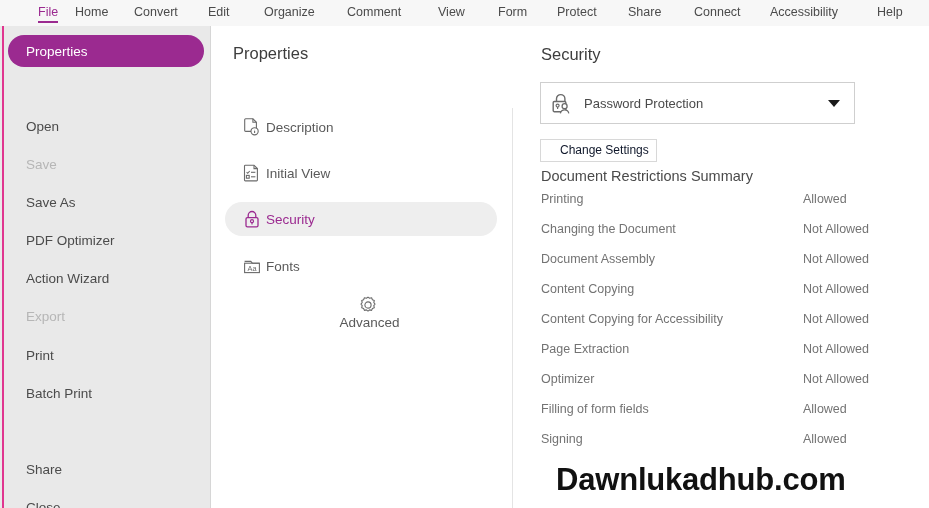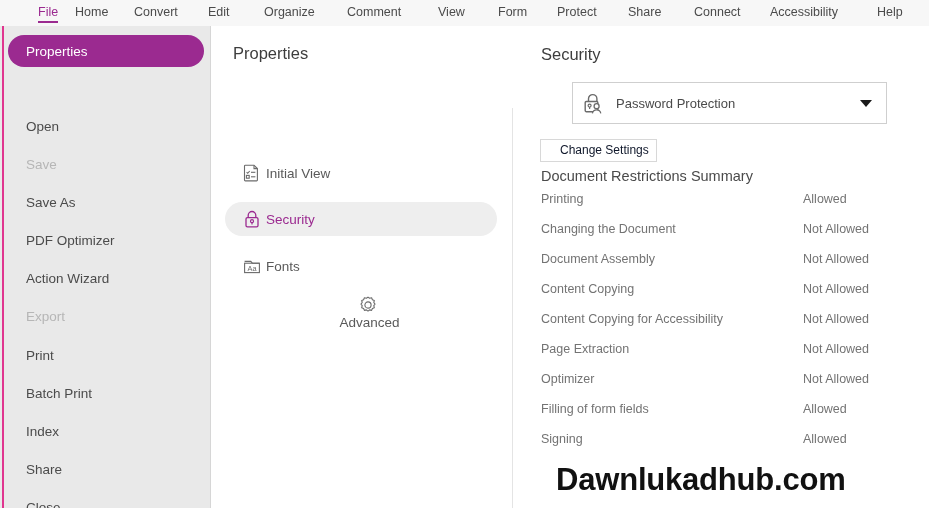--- a/index.html
+++ b/index.html
@@ -95,21 +95,20 @@
   }
   .prop-ico svg { display: block; }
 
   
   #sec-dropdown {
     position: absolute; left: 540px; top: 82px; width: 315px; height: 42px;
     border: 1px solid #cfcfcf;
     background: #ffffff;
     display: flex; align-items: center;
     cursor: default;
-    margin-left: 32px;
   }
   #sec-dropdown .dd-ico {
     width: 28px; height: 28px; margin-left: 7px; margin-right: 8px;
     display: inline-flex; align-items: center; justify-content: center;
     flex: 0 0 28px;
   }
   #sec-dropdown .dd-label {
     font-size: 13px; color: #4a4a4a; flex: 1 1 auto;
   }
   #sec-dropdown .dd-arrow {
@@ -200,23 +199,20 @@
       </div>
       <div class="side-item disabled" style="top: 272px;">
         <span>Export</span>
       </div>
       <div class="side-item" style="top: 311px;">
         <span>Print</span>
       </div>
       <div class="side-item" style="top: 349px;">
         <span>Batch Print</span>
       </div>
-      <div class="side-item" style="top: 387px;">
-        <span>Index</span>
-      </div>
       <div class="side-item" style="top: 425px;">
         <span>Share</span>
       </div>
       <div class="side-item" style="top: 463px;">
         <span>Close</span>
       </div>
     </div>
 
   <div id="mid-panel"></div>
   <div class="panel-heading" style="left:233px; top:44px;">Properties</div>
@@ -277,20 +273,32 @@
         <span class="rvalue">Allowed</span>
       </div>
       <div class="rrow">
         <span class="rlabel">Signing</span>
         <span class="rvalue">Allowed</span>
       </div>
     </div>
 
   <div id="watermark">Dawnlukadhub.com</div>
 
+<div class="prop-item" style="top: 110px;">
+      <span class="prop-ico">
+        <svg width="20" height="20" viewBox="0 0 20 20">
+          <path d="M3.6 1.8 h7.3 l3.5 3.5 v8.2 a0.9 0.9 0 0 1 -0.9 0.9 H3.6 a0.9 0.9 0 0 1 -0.9 -0.9 V2.7 a0.9 0.9 0 0 1 0.9 -0.9 z" fill="none" stroke="#6b6b6b" stroke-width="1.1"></path>
+          <path d="M10.9 1.8 v3.5 h3.5" fill="none" stroke="#6b6b6b" stroke-width="1.1"></path>
+          <circle cx="12.6" cy="14.3" r="3.6" fill="#ffffff" stroke="#6b6b6b" stroke-width="1.1"></circle>
+          <line x1="12.6" y1="12.9" x2="12.6" y2="13.1" stroke="#6b6b6b" stroke-width="1.3"></line>
+          <line x1="12.6" y1="13.8" x2="12.6" y2="16.1" stroke="#6b6b6b" stroke-width="1.1"></line>
+        </svg>
+      </span>
+      <span>Description</span>
+    </div>
     <div class="prop-item" style="top: 156px;">
       <span class="prop-ico">
         <svg width="20" height="20" viewBox="0 0 20 20">
           <path d="M3.3 2.2 h8.7 l3.4 3.4 v11.5 a0.8 0.8 0 0 1 -0.8 0.8 H3.3 a0.8 0.8 0 0 1 -0.8 -0.8 V3 a0.8 0.8 0 0 1 0.8 -0.8 z" fill="none" stroke="#6b6b6b" stroke-width="1.1"></path>
           <path d="M12 2.2 v3.4 h3.4" fill="none" stroke="#6b6b6b" stroke-width="1.1"></path>
           <path d="M4.6 9.2 l1.1 1.1 l2 -2.3" fill="none" stroke="#6b6b6b" stroke-width="1.1"></path>
           <line x1="9" y1="9.3" x2="13.4" y2="9.3" stroke="#6b6b6b" stroke-width="1.1"></line>
           <rect x="4.4" y="12.4" width="2.8" height="2.8" fill="none" stroke="#6b6b6b" stroke-width="1.1"></rect>
           <line x1="9" y1="13.8" x2="13.4" y2="13.8" stroke="#6b6b6b" stroke-width="1.1"></line>
         </svg>

